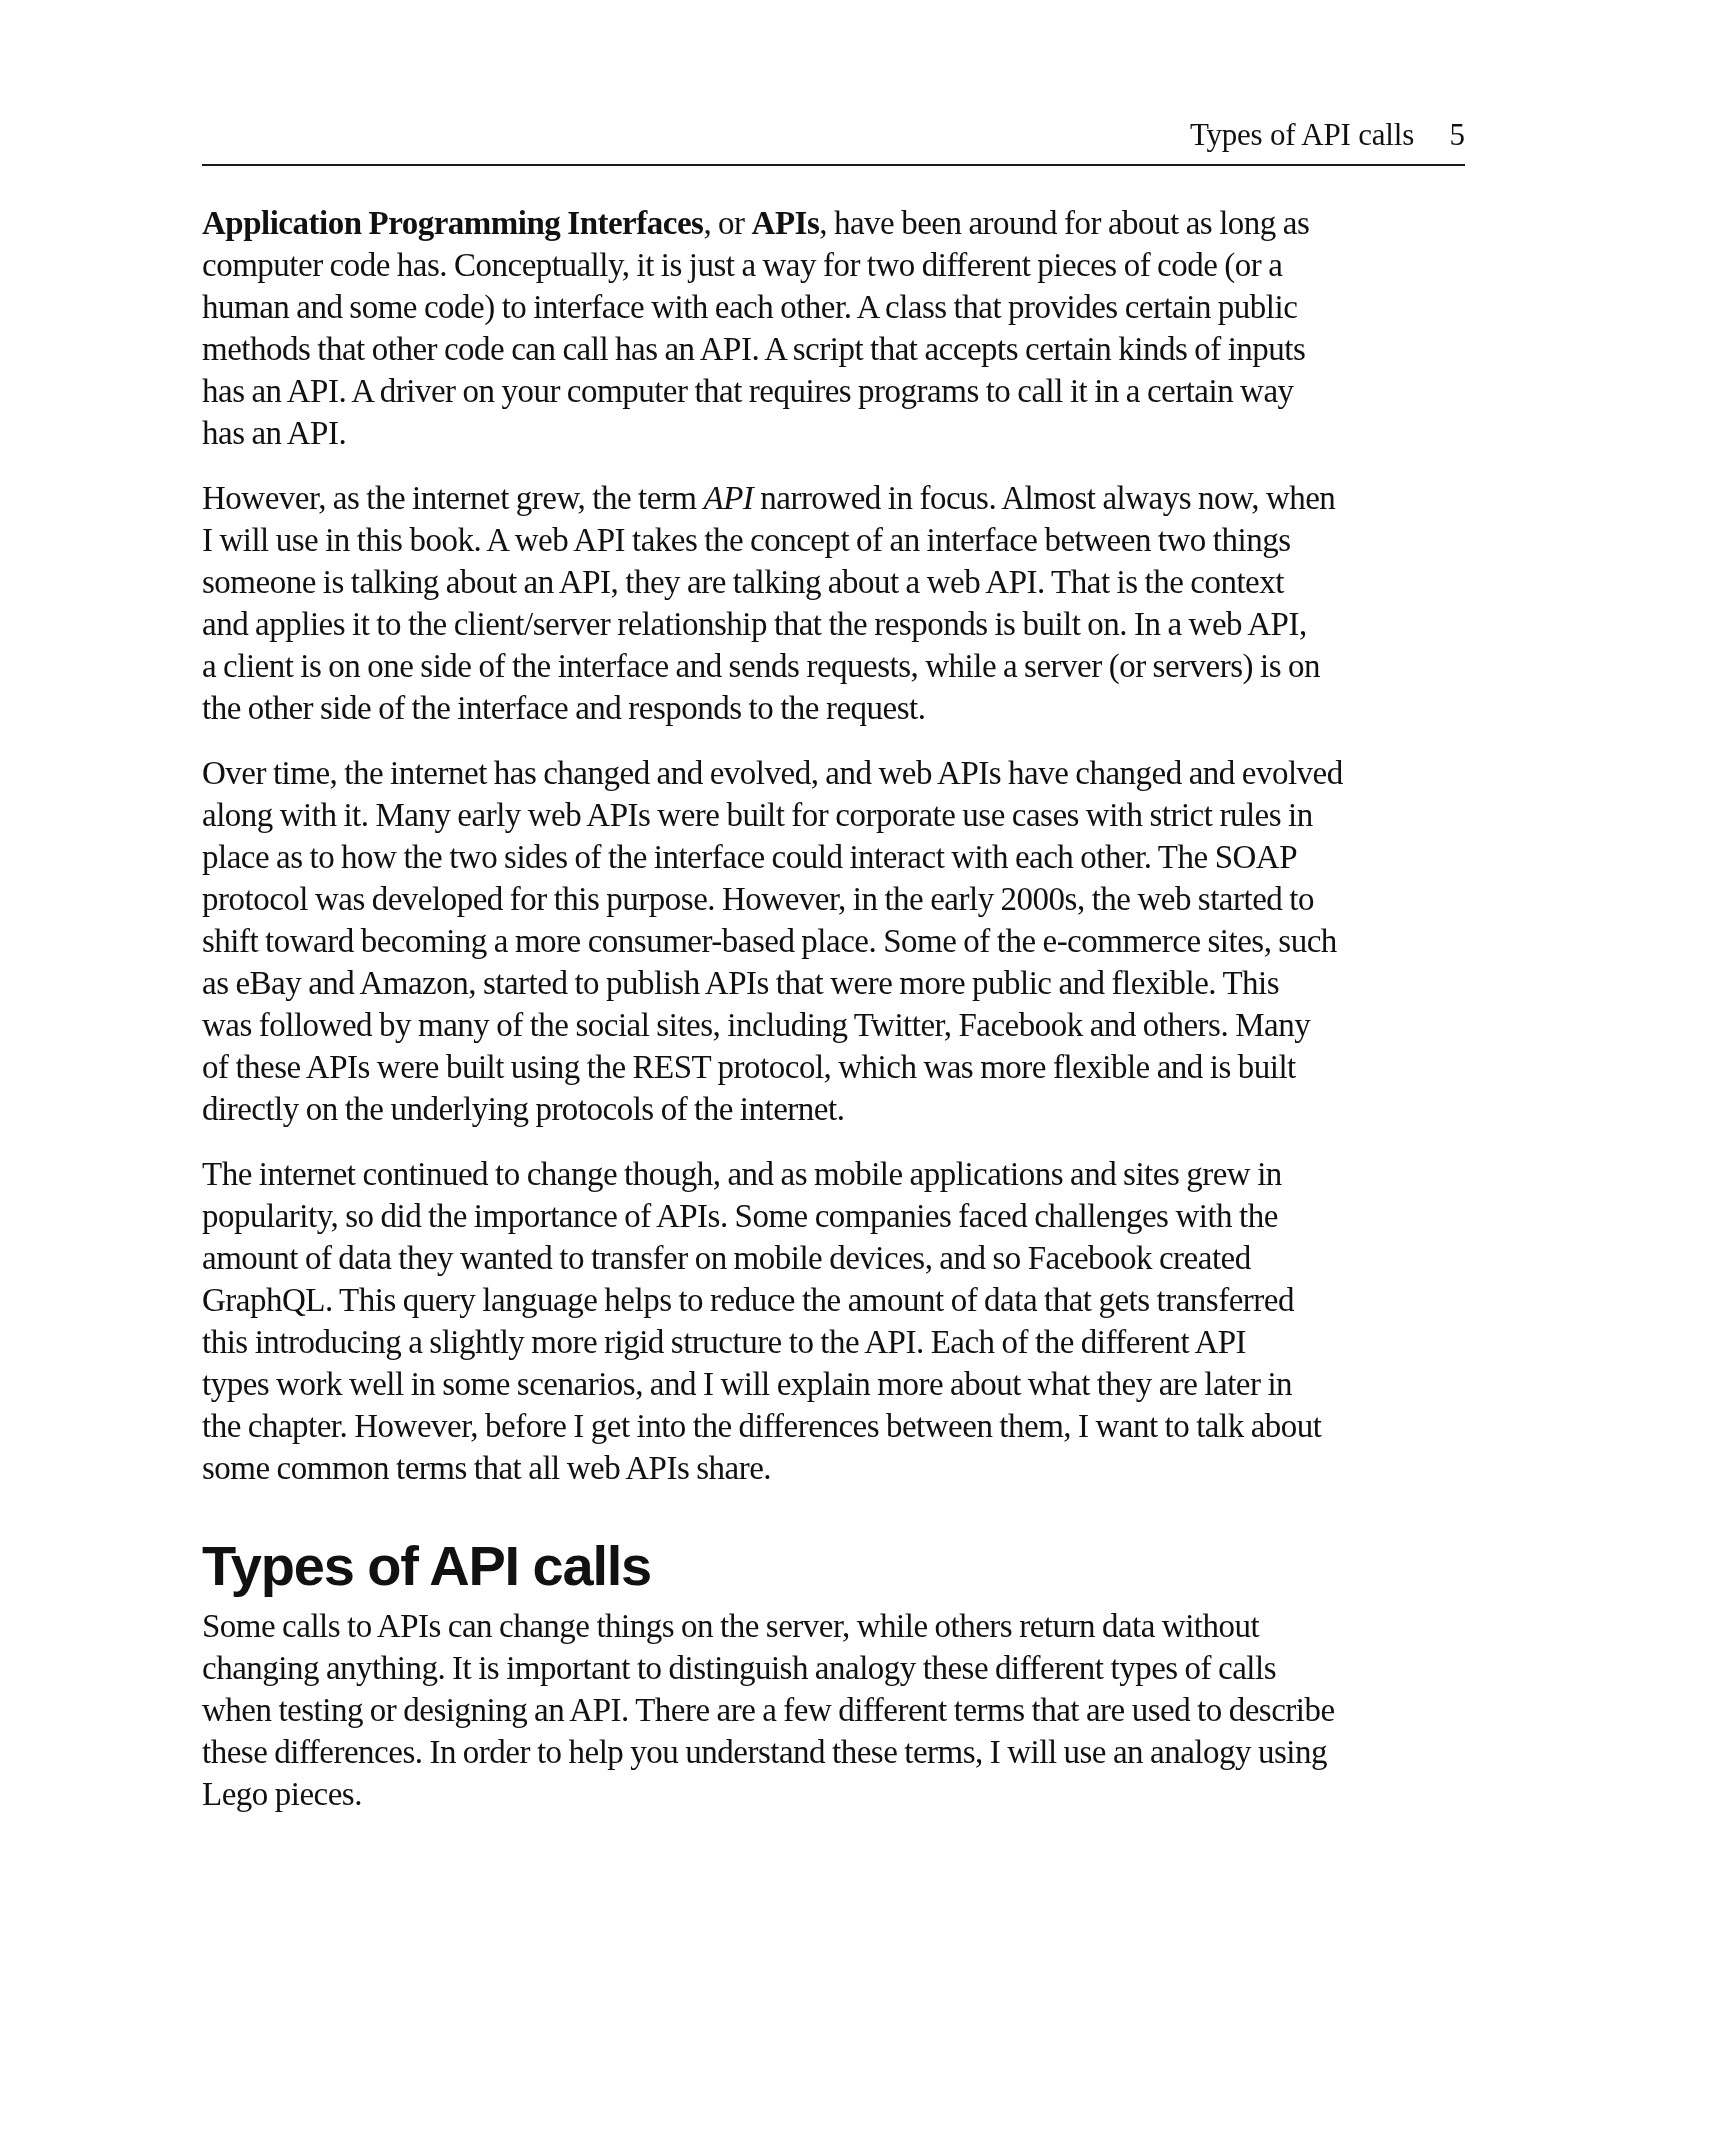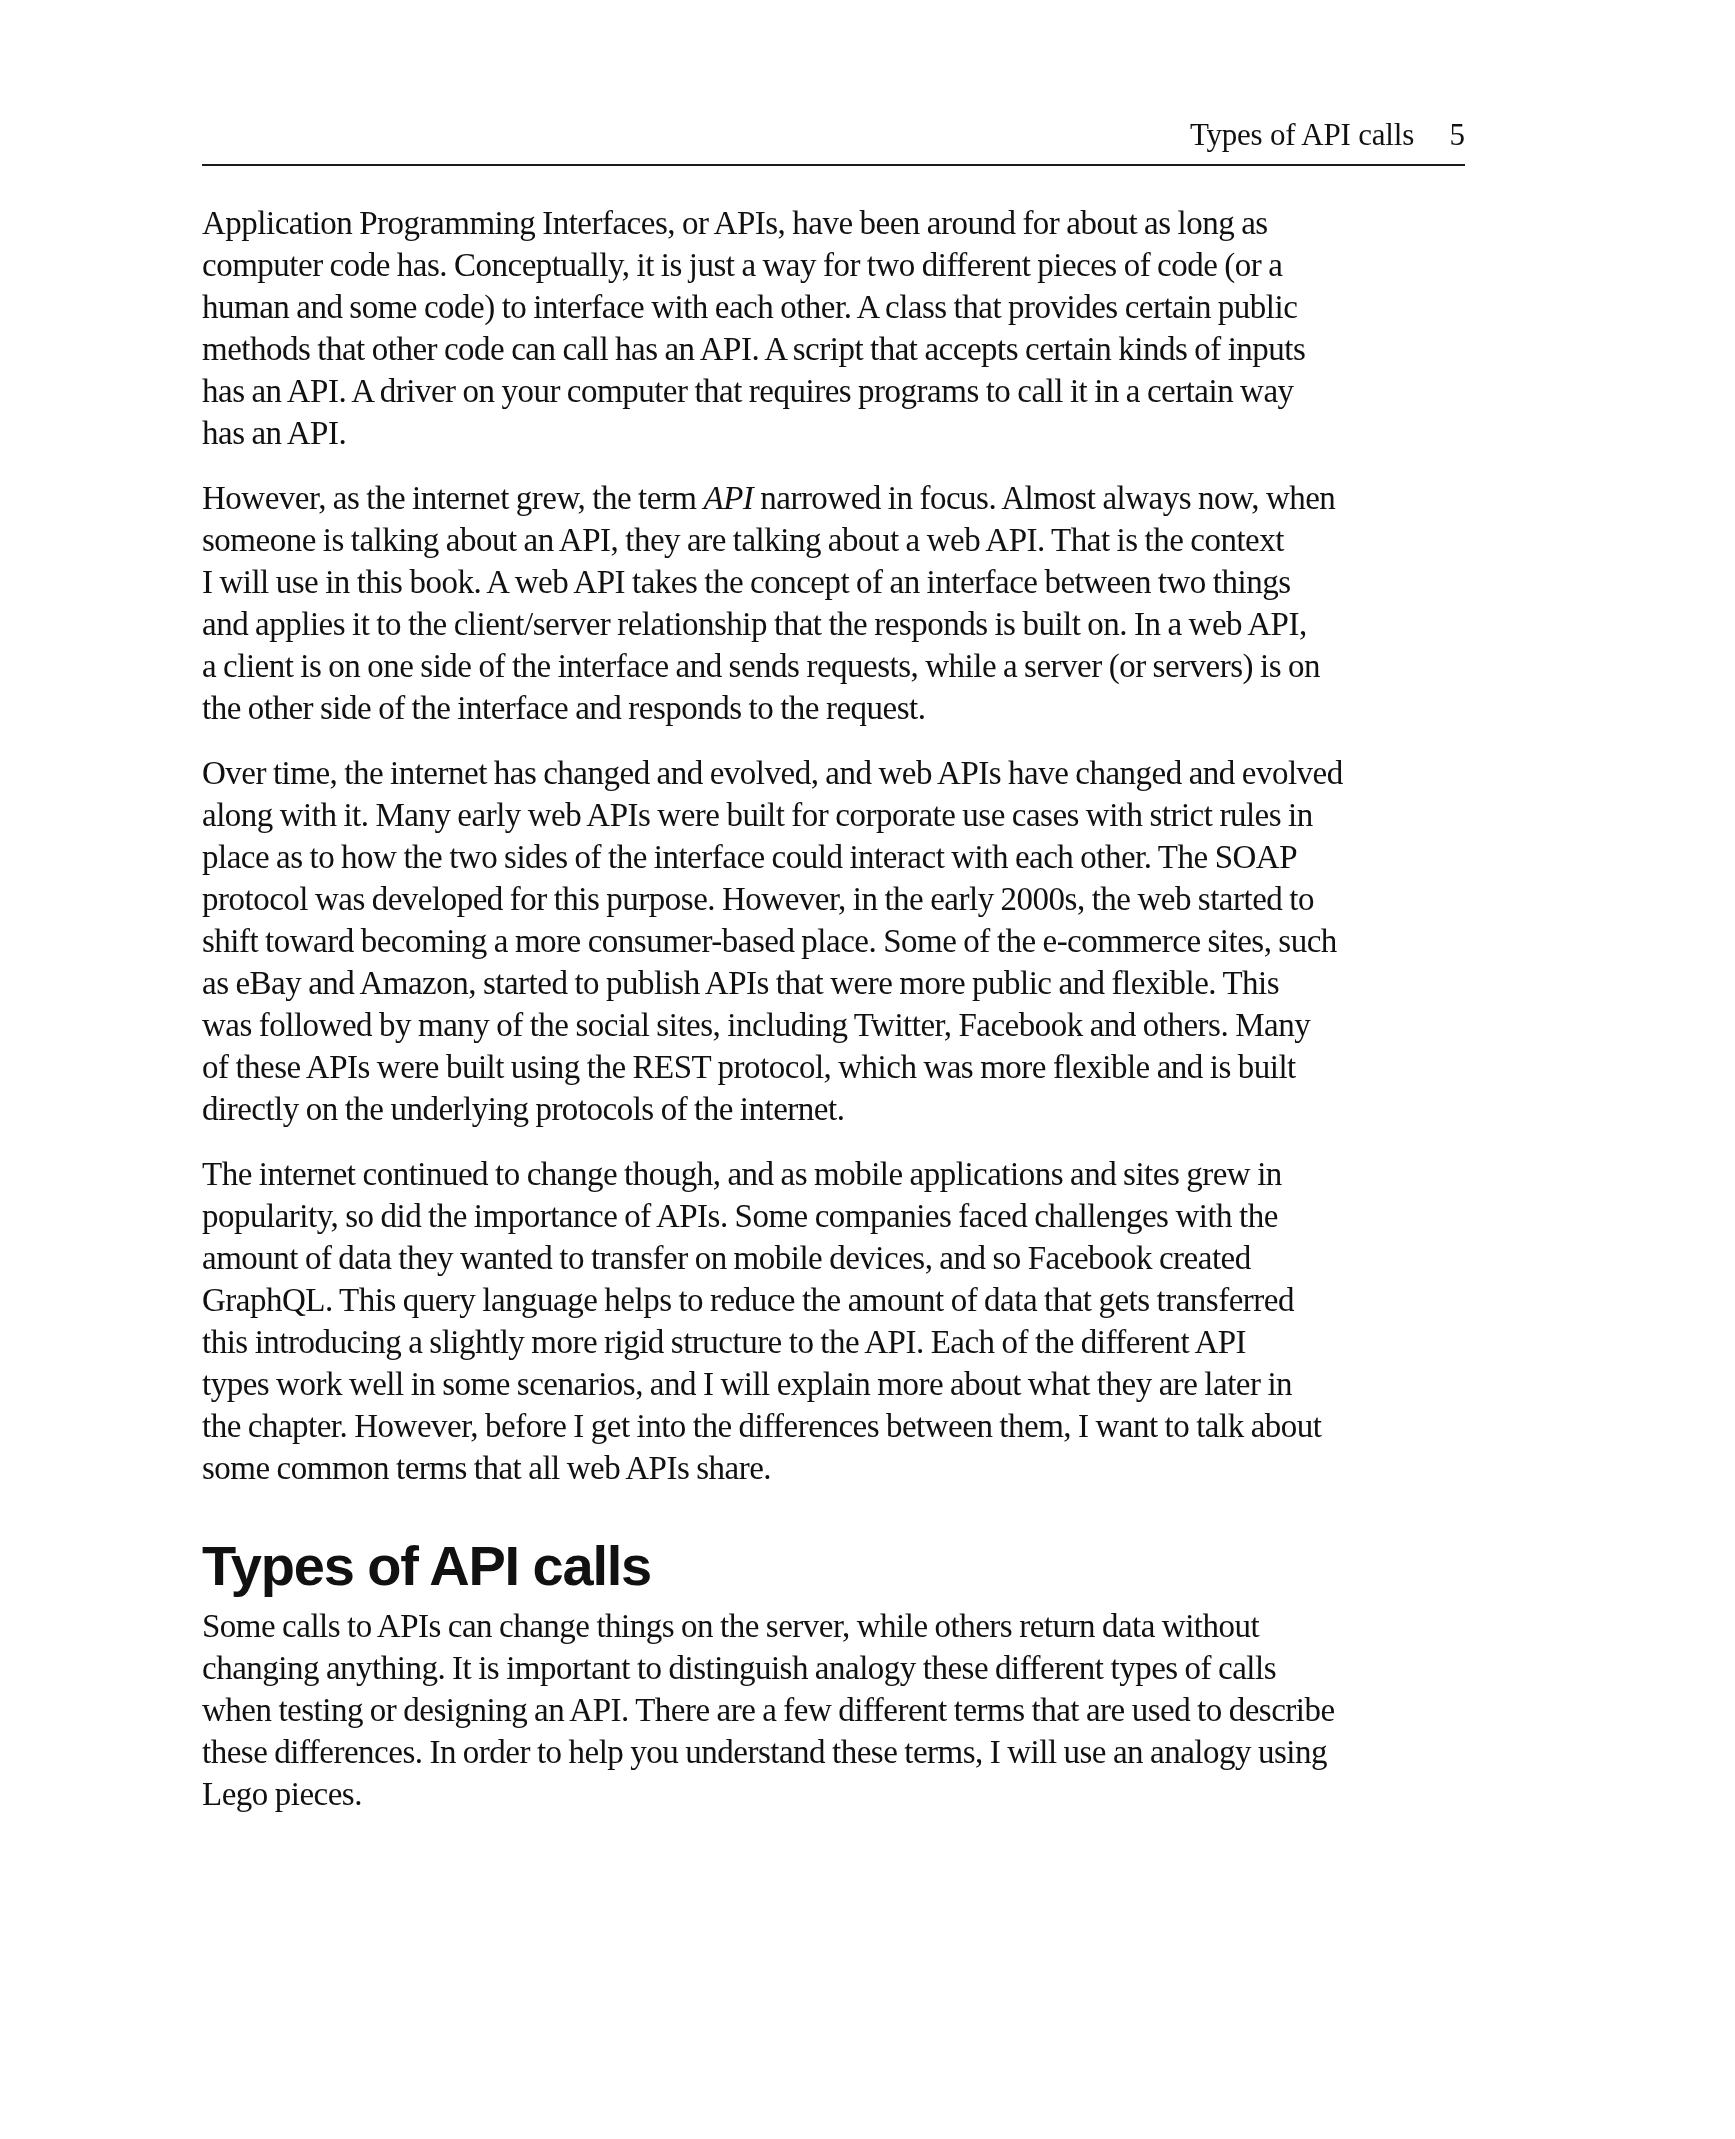--- a/index.html
+++ b/index.html
@@ -12,21 +12,21 @@
   }
   .running-header .hdr-title { position: absolute; right: 51px; top: 4.6px; letter-spacing: -0.2px; }
   .running-header .hdr-page { position: absolute; right: 0px; top: 4.6px; }
   .body {
     position: absolute; left: 202px; top: 202px; width: 1272px;
     font-family: "Liberation Serif", "DejaVu Serif", serif; font-size: 33px;
     line-height: 42px; letter-spacing: -0.5px; word-spacing: -0.8px;
   }
   .para { margin: 0 0 23px 0; }
   .line { display: block; white-space: nowrap; }
-  b { font-weight: normal; }
+  b { font-weight: bold; }
   i { }
   .section-heading {
     font-family: "Liberation Sans", "DejaVu Sans", sans-serif; font-weight: bold;
     font-size: 56px; letter-spacing: -1.2px; line-height: 69px;
     margin: 42px 0 4.6px 0;
   }
 </style>
 </head>
 <body>
 
@@ -43,22 +43,22 @@
       <span class="line"><b>Application Programming Interfaces</b><span>, or </span><b>APIs</b><span>, have been around for about as long as</span></span>
       <span class="line">computer code has. Conceptually, it is just a way for two different pieces of code (or a</span>
       <span class="line">human and some code) to interface with each other. A class that provides certain public</span>
       <span class="line">methods that other code can call has an API. A script that accepts certain kinds of inputs</span>
       <span class="line">has an API. A driver on your computer that requires programs to call it in a certain way</span>
       <span class="line">has an API.</span>
     </p>
 
     <p class="para">
       <span class="line"><span>However, as the internet grew, the term </span><i>API</i><span> narrowed in focus. Almost always now, when</span></span>
+      <span class="line">I will use in this book. A web API takes the concept of an interface between two things</span>
       <span class="line">someone is talking about an API, they are talking about a web API. That is the context</span>
-      <span class="line">I will use in this book. A web API takes the concept of an interface between two things</span>
       <span class="line">and applies it to the client/server relationship that the responds is built on. In a web API,</span>
       <span class="line">a client is on one side of the interface and sends requests, while a server (or servers) is on</span>
       <span class="line">the other side of the interface and responds to the request.</span>
     </p>
 
     <p class="para">
       <span class="line">Over time, the internet has changed and evolved, and web APIs have changed and evolved</span>
       <span class="line">along with it. Many early web APIs were built for corporate use cases with strict rules in</span>
       <span class="line">place as to how the two sides of the interface could interact with each other. The SOAP</span>
       <span class="line">protocol was developed for this purpose. However, in the early 2000s, the web started to</span>

